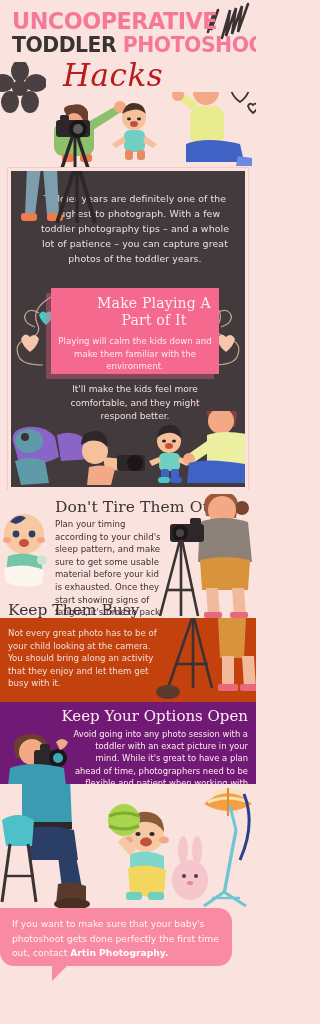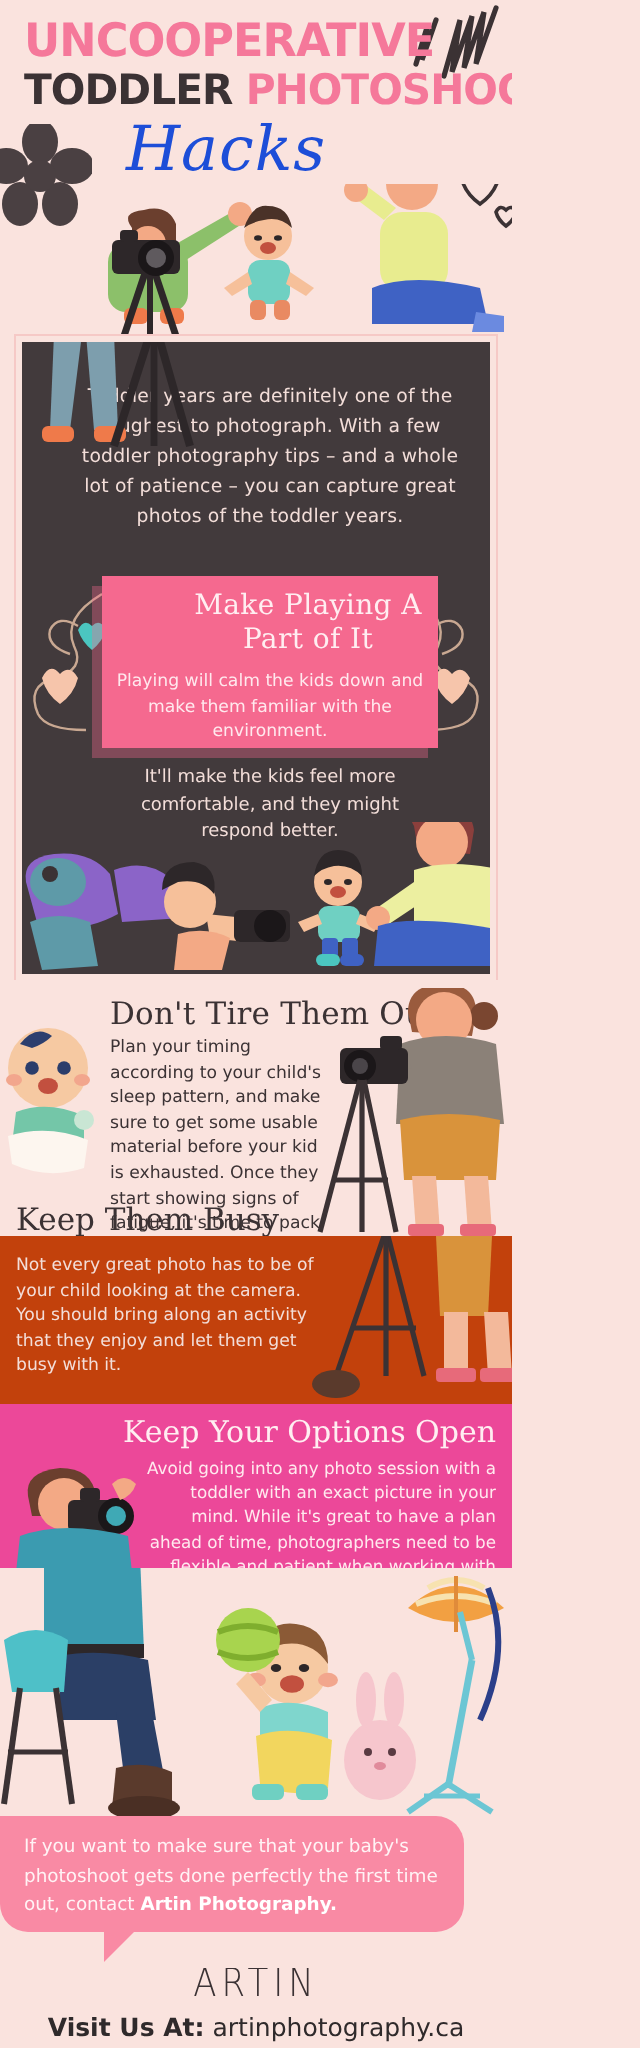--- a/index.html
+++ b/index.html
@@ -48,21 +48,21 @@
     white-space: nowrap;
     transform: scaleX(0.97);
     transform-origin: left center;
   }
   .t-dark { color: #3b3234; }
   .t-pink { color: #f5789a; }
   .title-script {
     position: absolute;
     top: 57px; left: 63px;
     font-size: 31px;
-    color: #1d4ed8;
+    color: #b91c1c;
     font-family: "DejaVu Serif", serif;
     font-weight: normal;
     font-style: italic;
     letter-spacing: 0.5px;
   }
   .scribble { position: absolute; top: -2px; right: 2px; }
   .flower-deco { position: absolute; top: 62px; left: -6px; }
 
   
   .dark-panel-1 {
@@ -177,21 +177,21 @@
     font-size: 8.6px;
     line-height: 12.6px;
     font-family: "DejaVu Sans", sans-serif;
   }
 
   
   .pink-section {
     position: relative;
     width: 256px;
     height: 82px;
-    background: #ec4899;
+    background: #701a75;
     overflow: hidden;
   }
   .h-options {
     position: absolute;
     top: 5px; right: 8px;
     font-size: 15px;
     color: #ffeef1;
     font-family: "DejaVu Serif", serif;
     white-space: nowrap;
   }
@@ -583,21 +583,14 @@
   </div>
 
   <div class="cta-wrap">
     <div class="cta-bubble"></div>
     <div class="cta-tail"></div>
     <div class="cta-text">
       <span>If you want to make sure that your baby's photoshoot gets done perfectly the first time out, contact </span><span class="cta-strong">Artin Photography.</span>
     </div>
   </div>
 
-  <div class="footer">
-    <div class="brand">ARTIN</div>
-    <div class="visit-row">
-      <span class="visit-label">Visit Us At:</span>
-      <span class="visit-url">artinphotography.ca</span>
-    </div>
-  </div>
 
 </div>
 
 </body></html>

